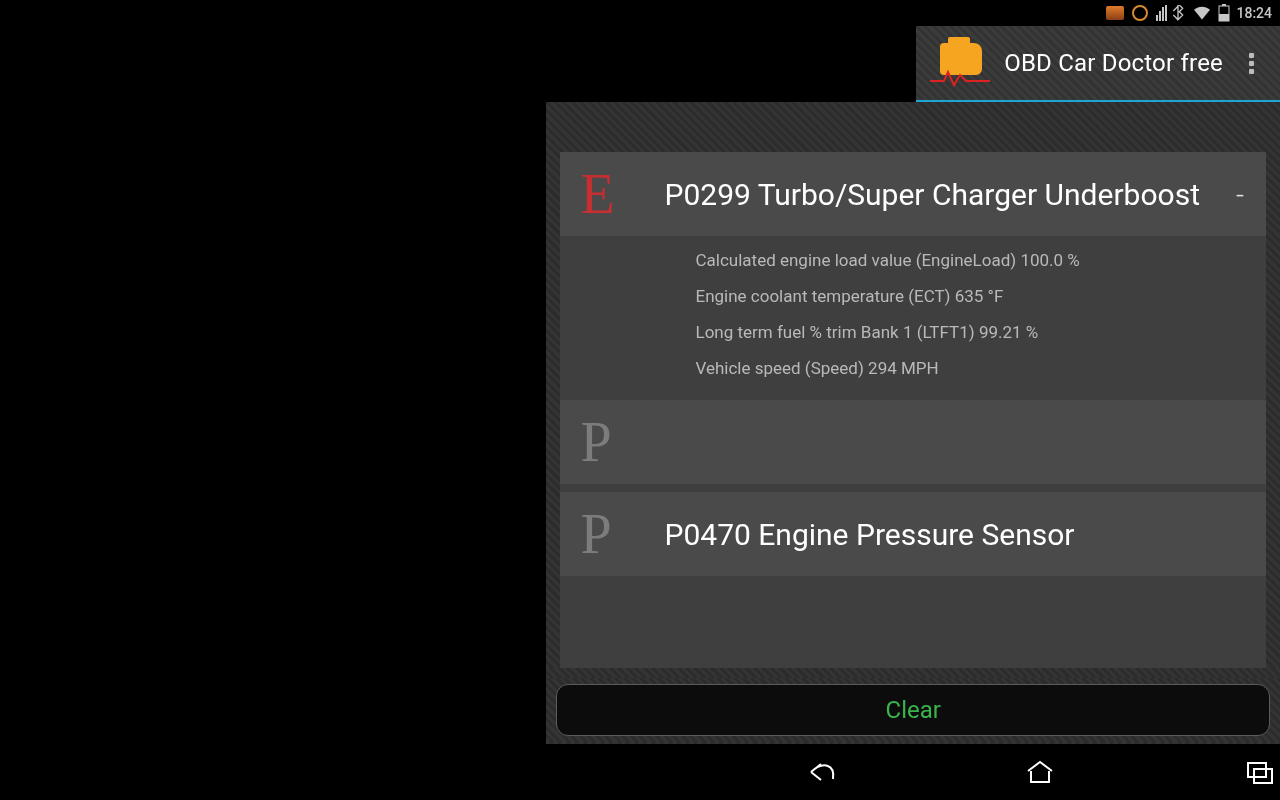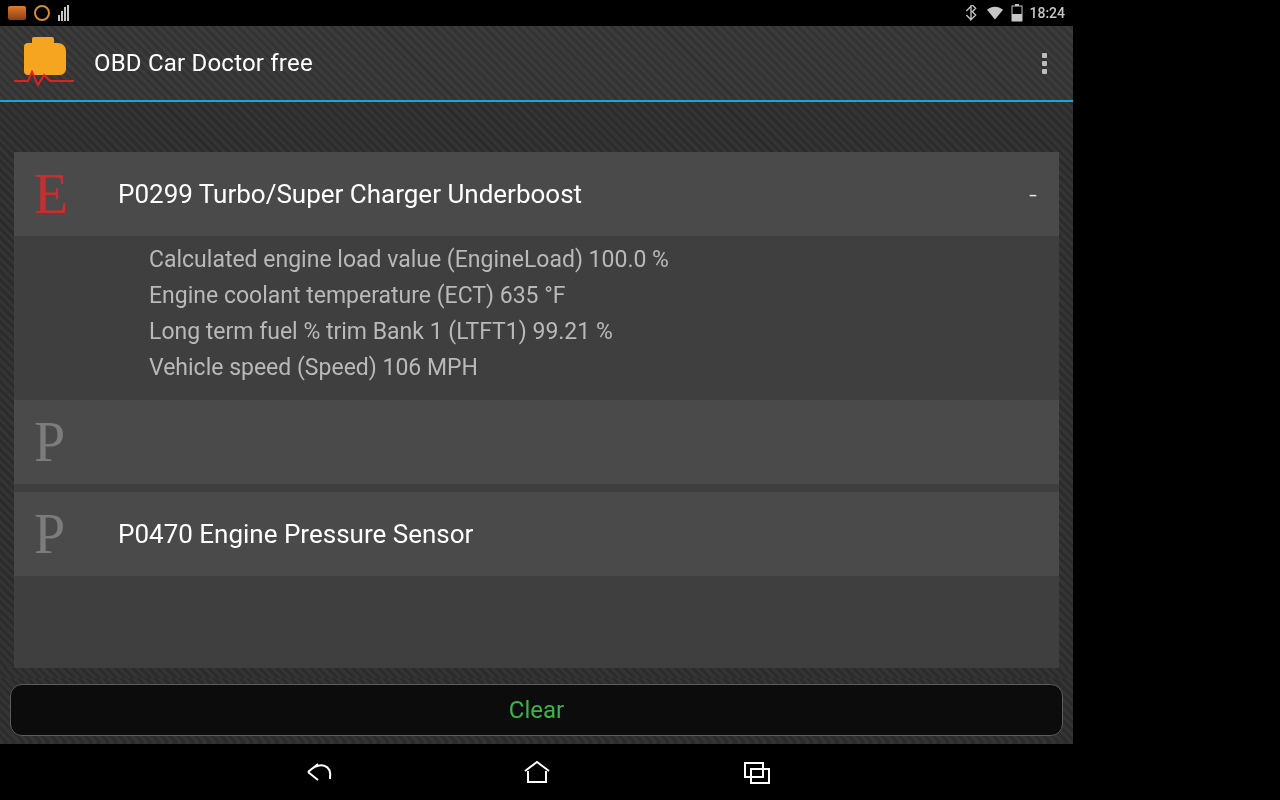--- a/index.html
+++ b/index.html
@@ -1,53 +1,53 @@
 <!DOCTYPE html>
 <html><head>
 <meta charset="utf-8">
 <style>
   * { margin: 0; padding: 0; box-sizing: border-box; }
   html, body { width: 1280px; height: 800px; overflow: hidden; font-family: Roboto, "Helvetica Neue", Arial, sans-serif; background: #000; }
-  .device { width: 1073px; height: 800px; background: #000; display: flex; flex-direction: column; }
+  .device { width: 1280px; height: 800px; background: #000; display: flex; flex-direction: column; align-items: flex-end; }
   
   .status-bar { height: 26px; background: #000; display: flex; align-items: center; padding: 0 8px; color: #c7c7c7; font-size: 14px; }
   .status-left { display: flex; align-items: center; gap: 8px; }
   .status-right { margin-left: auto; display: flex; align-items: center; gap: 6px; font-weight: 500; }
   .engine-notif { width:18px; height:14px; background: linear-gradient(#e07b2b,#8b3f15); border-radius:2px; }
   .ring-notif { width:16px; height:16px; border:2px solid #d88a2e; border-radius:50%; }
   .bars-notif { width:14px; display:flex; gap:1px; align-items:flex-end; height:16px; }
   .bars-notif span{ background:#c7c7c7; width:2px; }
   .bars-notif span:nth-child(1){height:6px}.bars-notif span:nth-child(2){height:10px}.bars-notif span:nth-child(3){height:14px}.bars-notif span:nth-child(4){height:16px}
   .sys-ico { fill:#c7c7c7; }
   
   .action-bar-wrap { background: repeating-linear-gradient(45deg,#3b3b3b 0 3px,#333 3px 6px); border-bottom:2px solid #1ea5d6; }
-  .action-bar { height: 74px; display:flex; align-items:center; padding:16px 14px; gap:20px; }
+  .action-bar { height: 74px; display:flex; align-items:center; padding:16px 14px; gap:14px; }
   .app-icon { width:60px; height:48px; position:relative; }
   .app-icon .engine { position:absolute; top:4px; left:10px; width:42px; height:32px; background:#f5a51f; border-radius:4px 8px 6px 4px; }
   .app-icon .engine::before{content:"";position:absolute;left:8px;top:-6px;width:22px;height:8px;background:#f5a51f;border-radius:2px;}
   .app-icon .pulse{ position:absolute; bottom:0; left:0; right:0; height:18px; }
   .app-title { color:#fff; font-size:24px; font-weight:400; letter-spacing:0.2px; }
   .overflow { margin-left:auto; padding:10px 12px; cursor:pointer; }
   .overflow .dot{ width:5px; height:5px; background:#bdbdbd; margin:3px 0; border-radius:1px; }
   
   .hatch { background: repeating-linear-gradient(45deg,#343434 0 3px,#2c2c2c 3px 6px); }
   .content-outer { flex:1; min-height:0; padding:0 0 0 0; display:flex; flex-direction:column; }
   .content-pad { height:50px; }
   .list-wrap { margin:0 14px; height:516px; overflow:hidden; background:#3f3f3f; display:flex; flex-direction:column; }
   
   .code-row { background:#4a4a4a; display:flex; align-items:center; padding:14px 22px 14px 20px; gap:26px; }
   .code-letter { font-family: Georgia, "Times New Roman", serif; font-size:56px; line-height:1; width:58px; text-align:left; }
   .letter-E { color:#c62f32; }
   .letter-P { color:#7c7c7c; }
-  .code-title { color:#fff; font-size:26px; font-weight:400; flex:1; }
+  .code-title { color:#fff; font-size:30px; font-weight:400; flex:1; }
   .expand-ind { color:#e8e8e8; font-size:28px; padding-left:10px; font-weight:300; }
   .row-sep { height:8px; background:#3f3f3f; }
   
   .params { background:#3f3f3f; padding:6px 0 6px 0; }
-  .param-line { color:#b9b9b9; font-size:23px; padding:8px 22px 8px 135px; line-height:20px; }
+  .param-line { color:#b9b9b9; font-size:17px; padding:8px 22px 8px 135px; line-height:20px; }
   
   .clear-wrap { padding:6px 10px 6px 10px; }
   .clear-btn { width:100%; height:52px; border:1px solid #5b5b5b; border-radius:12px; background:#0c0c0c; color:#39b54a; font-size:24px; display:flex; align-items:center; justify-content:center; cursor:pointer; }
   
   .navbar { height:56px; background:#000; display:flex; align-items:center; justify-content:center; gap:180px; }
   .nav-btn { width:40px; height:40px; display:flex; align-items:center; justify-content:center; cursor:pointer; }
   .nav-btn svg { stroke:#fff; fill:none; stroke-width:2; }
 </style>
 </head>
 <body>
@@ -103,21 +103,21 @@
     <div class="list-wrap" id="code-list">
         <div class="code-row">
           <div class="code-letter letter-E">E</div>
           <div class="code-title">P0299 Turbo/Super Charger Underboost</div>
           <div class="expand-ind">-</div>
         </div>
         <div class="params">
           <div class="param-line">Calculated engine load value (EngineLoad) 100.0 %</div>
           <div class="param-line">Engine coolant temperature (ECT) 635 °F</div>
           <div class="param-line">Long term fuel % trim Bank 1 (LTFT1) 99.21 %</div>
-          <div class="param-line">Vehicle speed (Speed) 106 MPH</div>
+          <div class="param-line">Vehicle speed (Speed) 294 MPH</div>
         </div>
         <div class="row-sep"></div>
         <div class="code-row">
           <div class="code-letter letter-P">P</div>
         </div>
         <div class="row-sep"></div>
         <div class="code-row">
           <div class="code-letter letter-P">P</div>
           <div class="code-title">P0470 Engine Pressure Sensor</div>
         </div>

